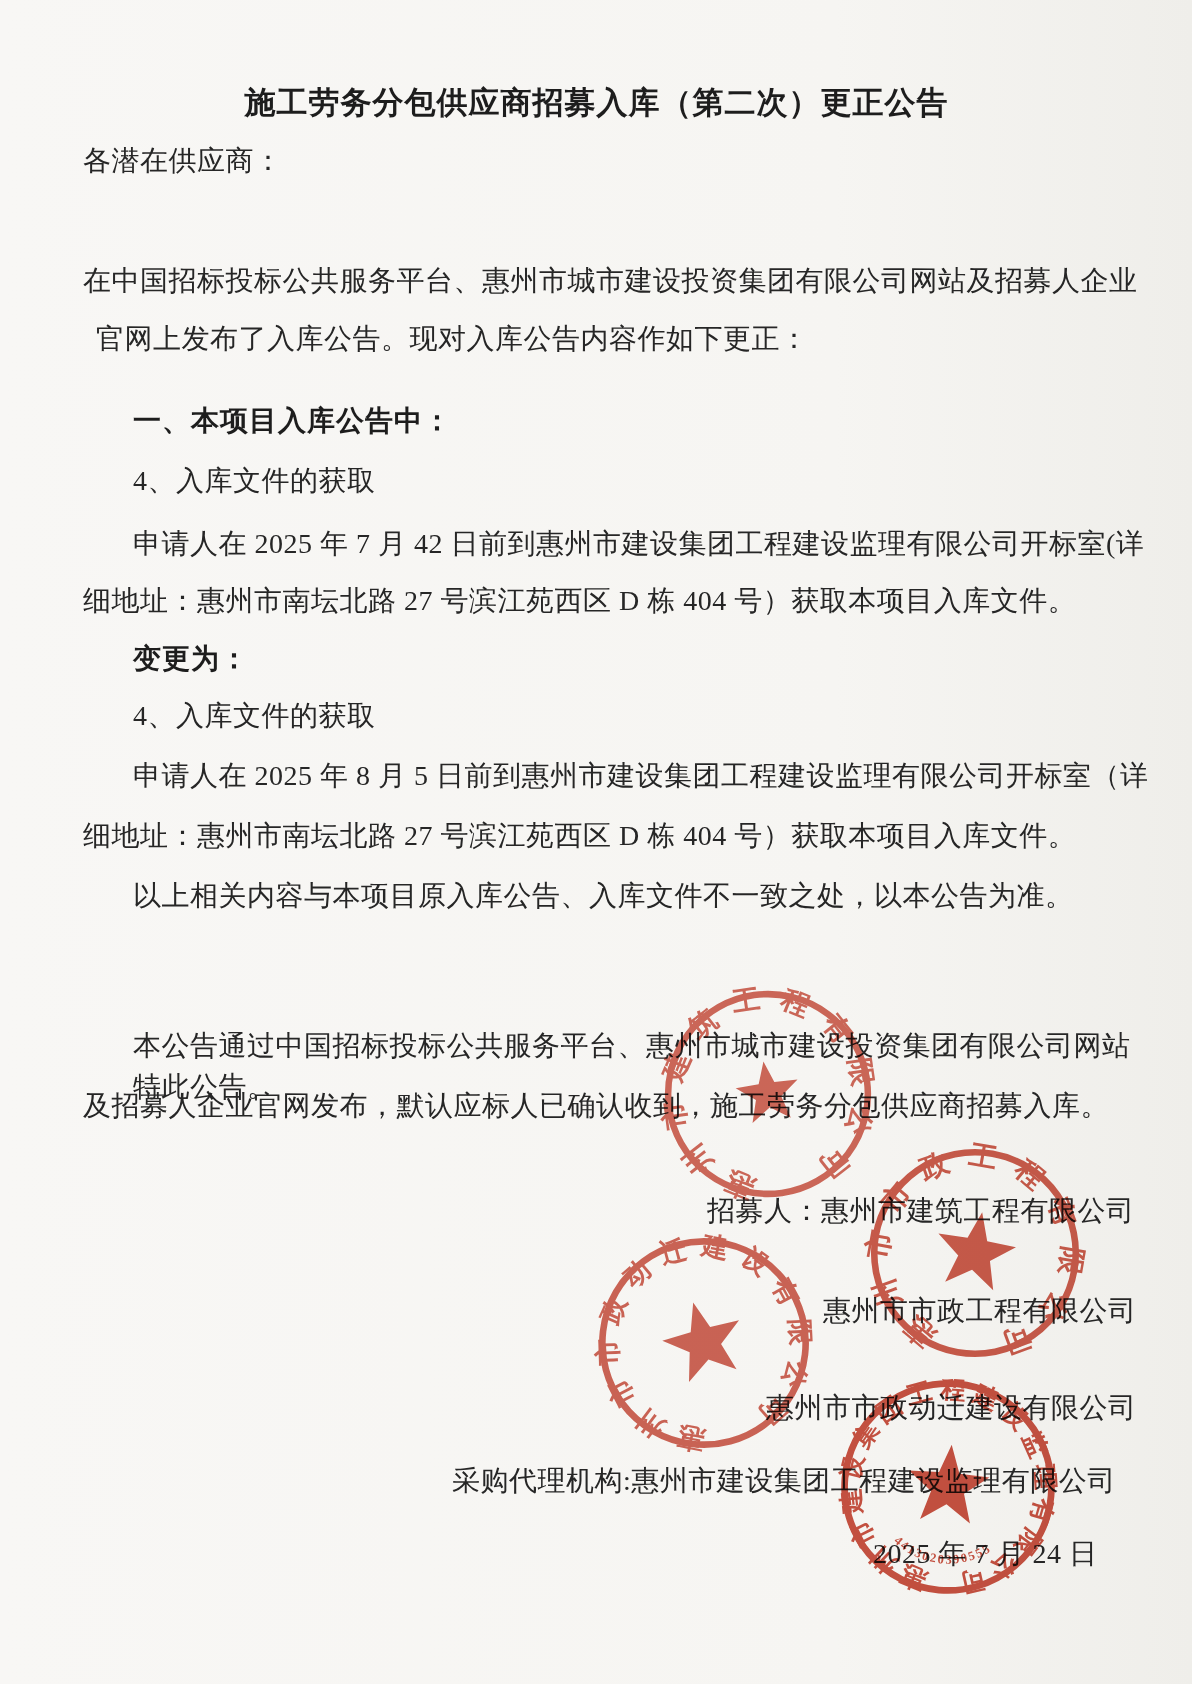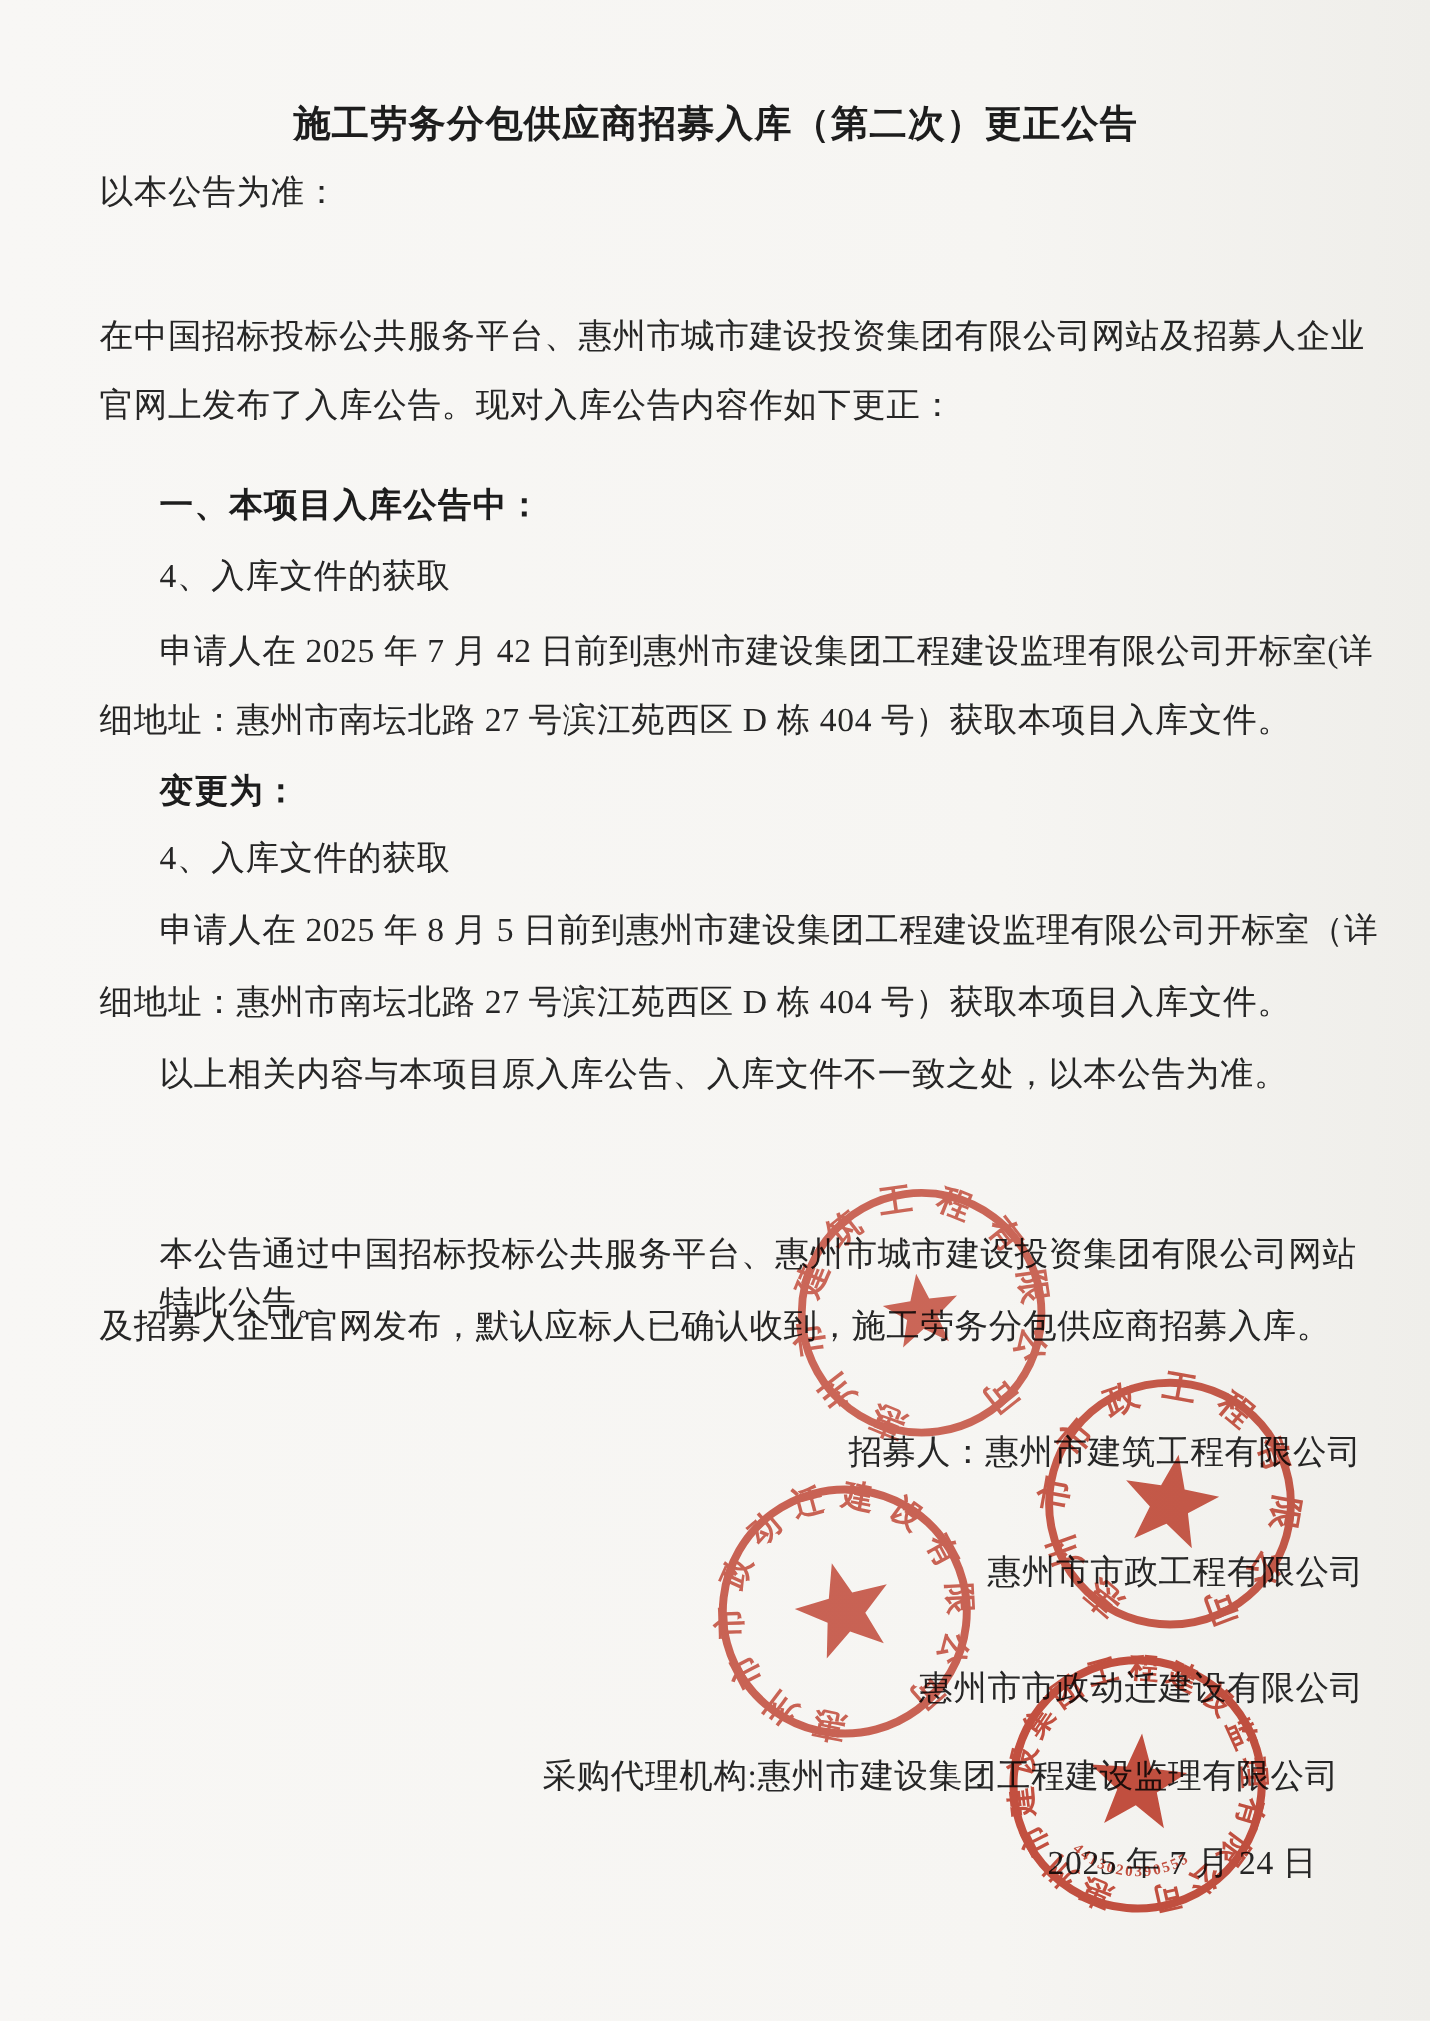--- a/index.html
+++ b/index.html
@@ -27,24 +27,24 @@
   }
   .seal text{font-family:"Liberation Serif","DejaVu Serif",serif;font-weight:bold;}
 </style>
 </head>
 <body>
 
 <div class="page">
 
   <div class="line doc-title">施工劳务分包供应商招募入库（第二次）更正公告</div>
 
-  <div class="line" style="top:146px;">以本公告为准：</div>
+  <div class="line" style="top:146px;">各潜在供应商：</div>
 
   <div class="line" style="top:266px;">在中国招标投标公共服务平台、惠州市城市建设投资集团有限公司网站及招募人企业</div>
-  <div class="line" style="top:324px;">官网上发布了入库公告。现对入库公告内容作如下更正：</div>
+  <div class="line" style="top:324px;margin-left:13px;">官网上发布了入库公告。现对入库公告内容作如下更正：</div>
 
   <div class="line indent bold-heading" style="top:406px;">一、本项目入库公告中：</div>
 
   <div class="line indent" style="top:466px;">4、入库文件的获取</div>
   <div class="line indent" style="top:529px;">申请人在 2025 年 7 月 42 日前到惠州市建设集团工程建设监理有限公司开标室(详</div>
   <div class="line" style="top:586px;">细地址：惠州市南坛北路 27 号滨江苑西区 D 栋 404 号）获取本项目入库文件。</div>
 
   <div class="line indent bold-heading" style="top:644px;">变更为：</div>
 
   <div class="line indent" style="top:701px;">4、入库文件的获取</div>

